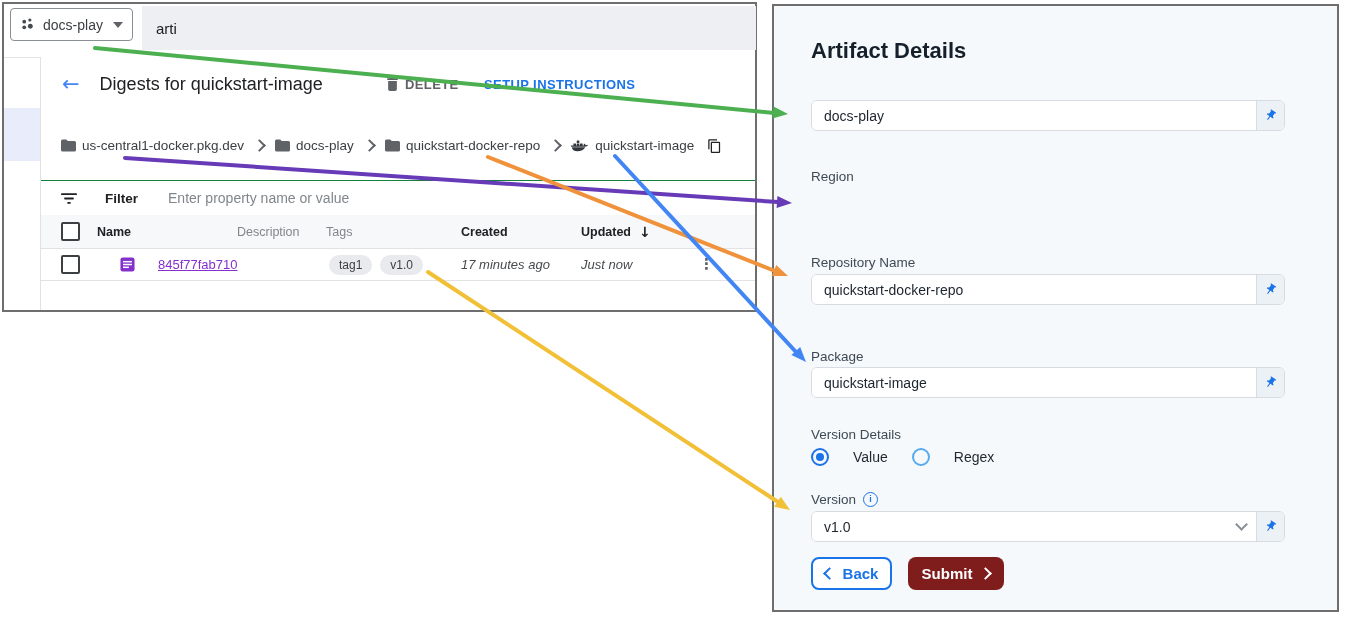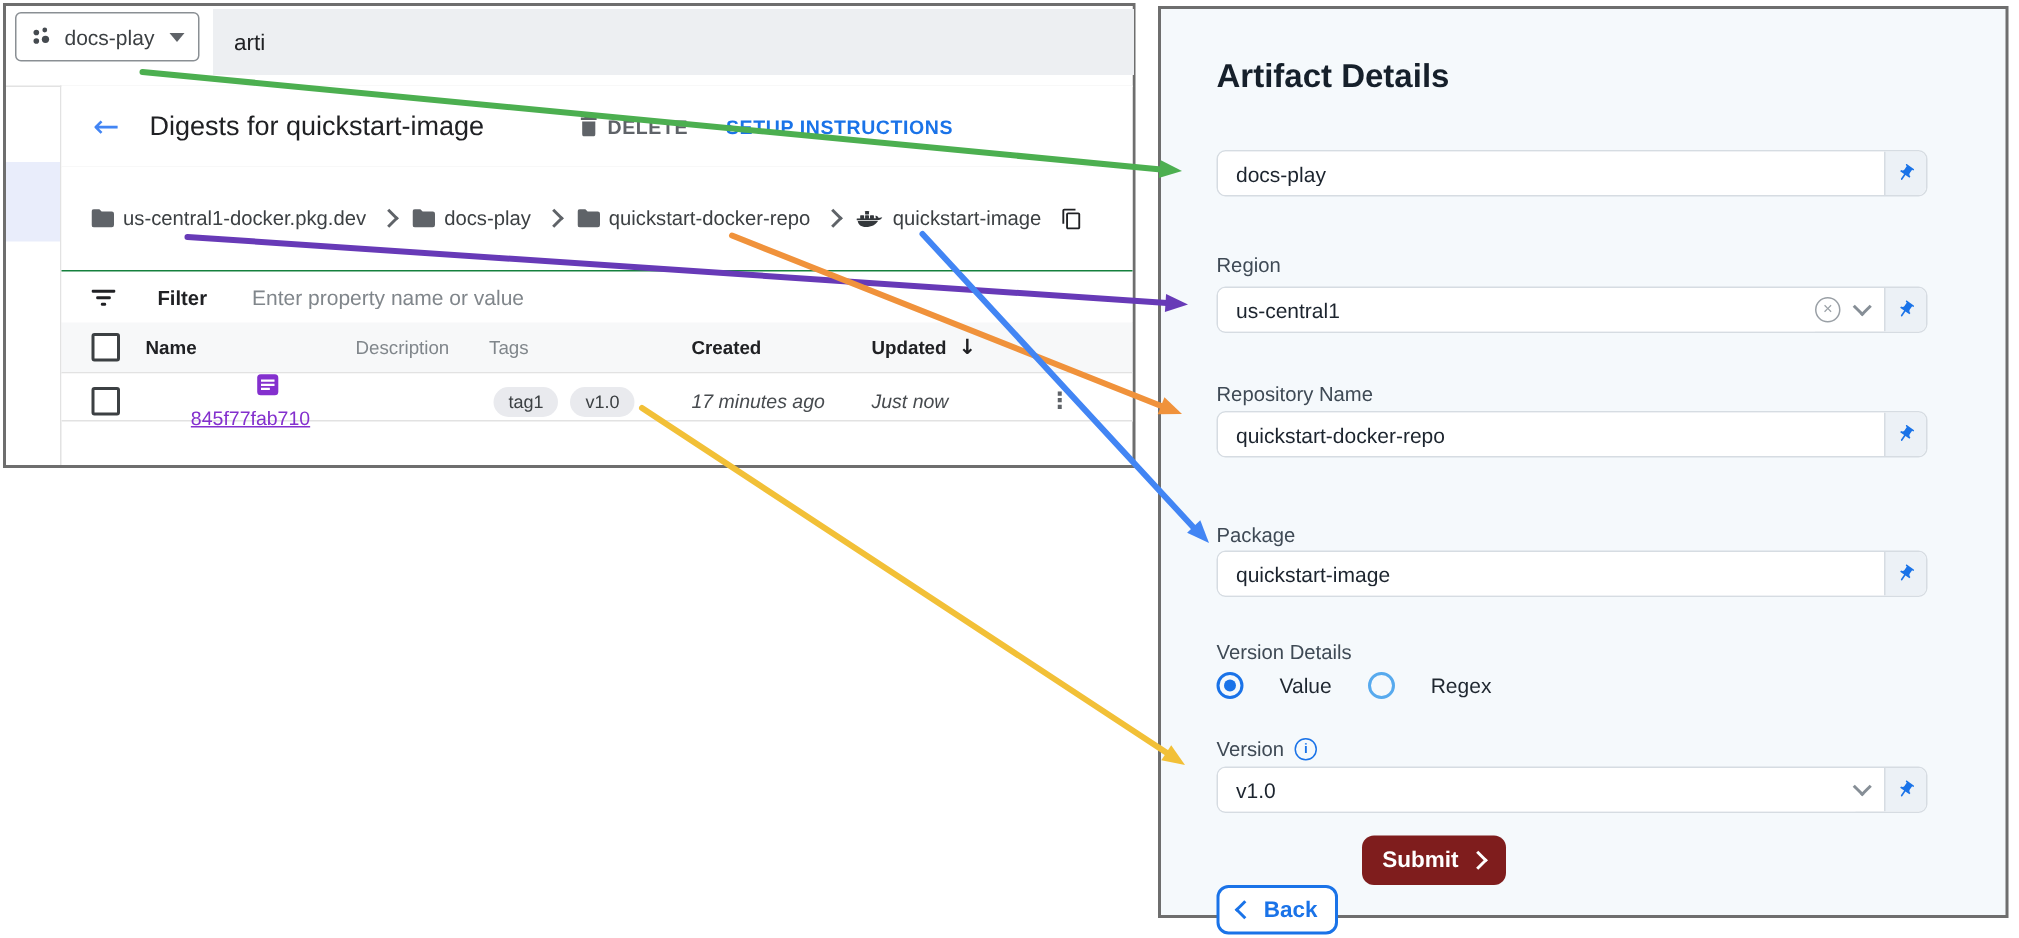--- a/index.html
+++ b/index.html
@@ -39,21 +39,21 @@
   .filter-input::placeholder{color:#80868b;}
 
   .grid-cols{display:grid;grid-template-columns:56px 140px 89px 135px 120px 115px 1fr;align-items:center;}
   .thead{position:absolute;left:37px;top:211px;right:0;height:34px;background:#f7f8f9;border-bottom:1px solid #e2e2e2;font-size:12.5px;box-sizing:border-box;}
   .th-dark{color:#202124;font-weight:700;}
   .th-gray{color:#80868b;font-weight:400;}
   .th-upd{display:flex;align-items:center;gap:8px;cursor:pointer;}
   .sorticon{font-size:14px;color:#202124;font-weight:700;font-family:"DejaVu Sans",sans-serif;}
   .cbx{width:15px;height:15px;border:2px solid #3c4043;border-radius:2px;background:#fff;margin-left:20px;cursor:pointer;}
   .trow{position:absolute;left:37px;top:245px;right:0;height:31px;border-bottom:1px solid #e2e2e2;font-size:13px;background:#fff;}
-  .namecell{display:flex;align-items:center;gap:7px;flex-direction:column;}
+  .namecell{display:flex;gap:23px;}
   .digesticon{margin-left:23px;display:flex;}
   .digestlink{color:#8430ce;text-decoration:underline;cursor:pointer;}
   .chips{display:flex;gap:8px;margin-left:3px;}
   .chip{background:#e9eaee;color:#3c4043;font-size:12px;padding:3px 10px;border-radius:11px;}
   .timetxt{color:#474b4f;font-style:italic;}
   .dots{margin-left:3px;color:#5f6368;font-size:15px;letter-spacing:0;line-height:1;cursor:pointer;font-family:"DejaVu Sans",sans-serif;font-weight:700;}
 
   
   .rpanel{position:absolute;left:772px;top:4px;width:567px;height:608px;border:2px solid #6e6e6e;background:#f5f9fc;box-sizing:border-box;z-index:10;}
   .ftitle{position:absolute;left:37px;top:32px;font-size:22px;font-weight:700;color:#16202b;}
@@ -226,32 +226,20 @@
   <div class="fgroup" style="top:94px;">
     <input value="docs-play" style="">
     <span class="pinbtn">
       <svg width="13" height="13" viewBox="0 0 24 24">
           <path fill="#1a73e8" transform="rotate(35 12 12)" d="M16 9V4h1c.55 0 1-.45 1-1s-.45-1-1-1H7c-.55 0-1 .45-1 1s.45 1 1 1h1v5c0 1.66-1.34 3-3 3v2h5.97v7l1 1 1-1v-7H19v-2c-1.66 0-3-1.34-3-3z"></path>
         </svg>
     </span>
   </div>
 
   <div class="flabel" style="top:163px;">Region</div>
-  <div class="fgroup" style="top:185px;">
-    <input value="us-central1" style="">
-    <span class="inicon">
-      <span class="clearic">×</span>
-      <span class="chevdn"></span>
-    </span>
-    <span class="pinbtn">
-      <svg width="13" height="13" viewBox="0 0 24 24">
-          <path fill="#1a73e8" transform="rotate(35 12 12)" d="M16 9V4h1c.55 0 1-.45 1-1s-.45-1-1-1H7c-.55 0-1 .45-1 1s.45 1 1 1h1v5c0 1.66-1.34 3-3 3v2h5.97v7l1 1 1-1v-7H19v-2c-1.66 0-3-1.34-3-3z"></path>
-        </svg>
-    </span>
-  </div>
 
   <div class="flabel" style="top:249px;">Repository Name</div>
   <div class="fgroup" style="top:268px;">
     <input value="quickstart-docker-repo" style="">
     <span class="pinbtn">
       <svg width="13" height="13" viewBox="0 0 24 24">
           <path fill="#1a73e8" transform="rotate(35 12 12)" d="M16 9V4h1c.55 0 1-.45 1-1s-.45-1-1-1H7c-.55 0-1 .45-1 1s.45 1 1 1h1v5c0 1.66-1.34 3-3 3v2h5.97v7l1 1 1-1v-7H19v-2c-1.66 0-3-1.34-3-3z"></path>
         </svg>
     </span>
   </div>
@@ -287,21 +275,21 @@
     <span class="inicon">
       <span class="chevdn"></span>
     </span>
     <span class="pinbtn">
       <svg width="13" height="13" viewBox="0 0 24 24">
           <path fill="#1a73e8" transform="rotate(35 12 12)" d="M16 9V4h1c.55 0 1-.45 1-1s-.45-1-1-1H7c-.55 0-1 .45-1 1s.45 1 1 1h1v5c0 1.66-1.34 3-3 3v2h5.97v7l1 1 1-1v-7H19v-2c-1.66 0-3-1.34-3-3z"></path>
         </svg>
     </span>
   </div>
 
-  <button class="btn btn-back" style="top:584px;justify-content:center;">
+  <button class="btn btn-back" style="top:551px;justify-content:center;">
     <span class="chev-l"></span>
     <span>Back</span>
   </button>
   <button class="btn btn-submit" style="top:551px;">
     <span>Submit</span>
     <span class="chev-r"></span>
   </button>
 </div>
 
 <svg class="arrows" viewBox="0 0 1346 625">

